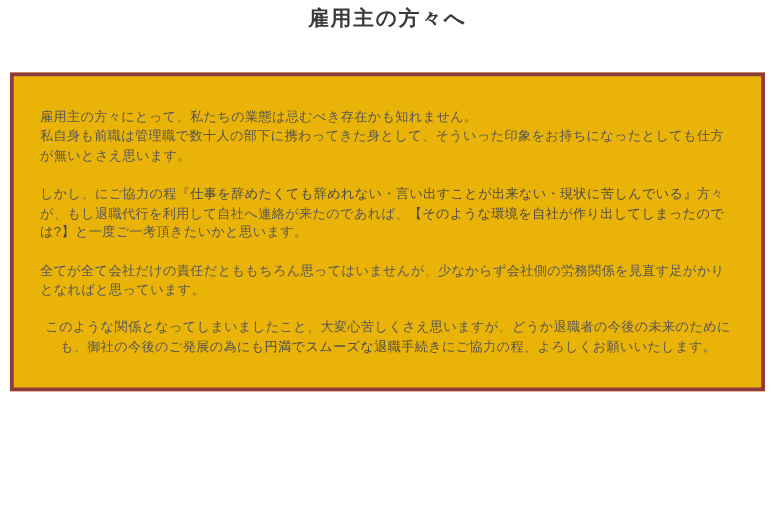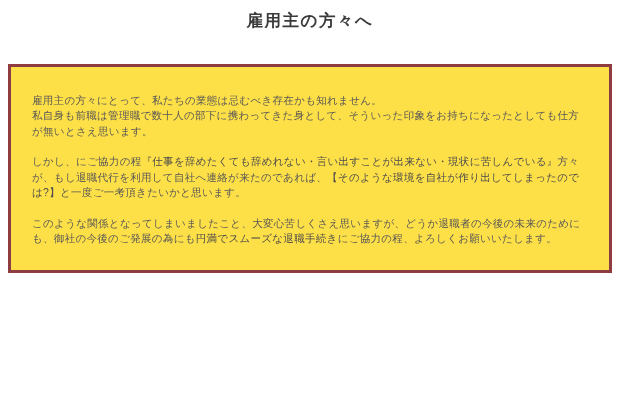--- a/index.html
+++ b/index.html
@@ -9,56 +9,58 @@
     font-family: "Liberation Sans", "DejaVu Sans", sans-serif;
   }
   .page {
     position: relative;
     width: 620px;
     height: 413px;
     background: #ffffff;
     overflow: hidden;
   }
   .page-title {
-    margin: 10px;
+    margin: 4px;
     text-align: center;
     font-size: 16.5px;
     font-weight: bold;
     letter-spacing: 1.5px;
     color: #3a3a3a;
   }
   .message-box {
     box-sizing: border-box;
     margin: 32px auto 0 auto;
     width: 604px;
     border: 3px solid #8e3b42;
-    background: #fde047;
+    background: #eab308;
     padding: 26px 20px 24px 21px;
   }
   .paragraph {
     margin: 0 0 15px 0;
     font-size: 10.5px;
     line-height: 1.47;
     letter-spacing: 0.3px;
     color: #595757;
     white-space: pre-wrap;
   }
   .paragraph:last-child {
     margin-bottom: 0;
+    text-align: center;
   }
   .paragraph strong {
     font-weight: normal;
     color: #4d4b4b;
   }
 </style>
 </head>
 <body>
 
 <div class="page">
   <h1 class="page-title">雇用主の方々へ</h1>
 
   <div class="message-box">
       <p class="paragraph"><span>雇用主の方々にとって、私たちの業態は忌むべき存在かも知れません。
 私自身も前職は管理職で数十人の部下に携わってきた身として、そういった印象をお持ちになったとしても仕方が無いとさえ思います。</span></p>
       <p class="paragraph"><span>しかし、にご協力の程</span><strong>『仕事を辞めたくても辞めれない・言い出すことが出来ない・現状に苦しんでいる』</strong><span>方々が、もし退職代行を利用して自社へ連絡が来たのであれば、</span><strong>【そのような環境を自社が作り出してしまったのでは?】</strong><span>と一度ご一考頂きたいかと思います。</span></p>
+      <p class="paragraph"><span>全てが全て会社だけの責任だとももちろん思ってはいませんが、少なからず会社側の労務関係を見直す足がかりとなればと思っています。</span></p>
       <p class="paragraph"><span>このような関係となってしまいましたこと、大変心苦しくさえ思いますが、どうか退職者の今後の未来のためにも、御社の今後のご発展の為にも</span><strong>円満でスムーズな退職手続き</strong><span>にご協力の程、よろしくお願いいたします。</span></p>
     </div>
 </div>
 
 </body></html>

